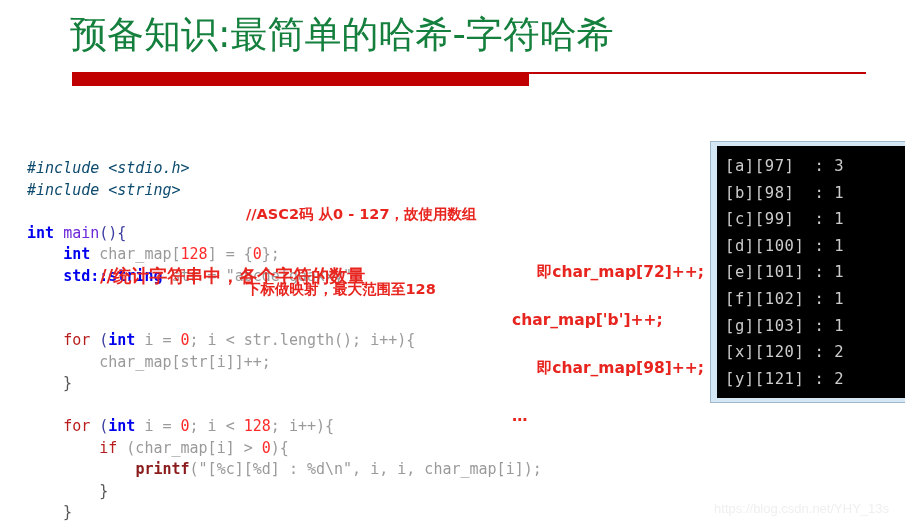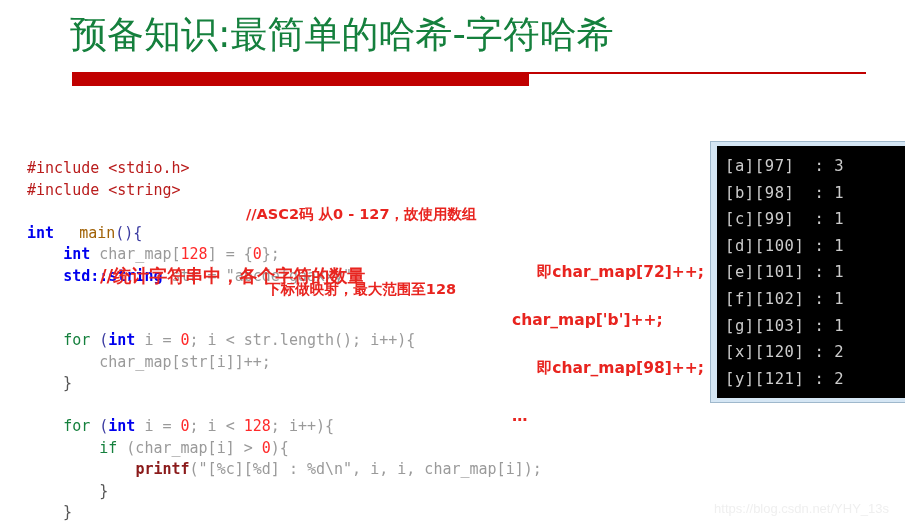--- a/index.html
+++ b/index.html
@@ -51,41 +51,41 @@
   #code-block {
     position: absolute;
     left: 27px;
     top: 143px;
     font-family: "DejaVu Sans Mono", "Liberation Mono", monospace;
     font-size: 15px;
     line-height: 21.5px;
     white-space: pre;
     color: #808080;
   }
-  .kw-green   { color: #b91c1c; }
+  .kw-green   { color: #0c4a6e; font-style: italic; }
   .kw-blue    { color: #0000ee; font-weight: bold; }
-  .kw-red     { color: #15803d; }
+  .kw-red     { color: #b91c1c; }
   .kw-printf  { color: #8b1a1a; font-weight: bold; }
   .num        { color: #ff2a2a; }
   .plain      { color: #9a9a9a; margin-top: 32px; }
   .punct      { color: #3a3aa0; }
-  .ident-dark { color: #a16207; margin-left: 16px; }
+  .ident-dark { color: #6d28d9; }
   .brace      { color: #555555; }
 
   
   .annot {
     position: absolute;
     color: #e8241f;
     font-family: "DejaVu Sans", "Liberation Sans", sans-serif;
     font-weight: bold;
     font-size: 14.5px;
     white-space: pre;
     line-height: 25px;
   }
-  #annot-asc2   { left: 246px; top: 152px; text-align: center; }
+  #annot-asc2   { left: 246px; top: 152px; }
   #annot-count  { left: 100px; top: 263px; font-size: 18px; }
   #annot-chars  { left: 512px; top: 236px; font-size: 15.5px; line-height: 24px; }
   #annot-chars .indent { padding-left: 14px; display: inline-block; }
 
   
   #console-frame {
     position: absolute;
     left: 710px;
     top: 141px;
     width: 218px;

